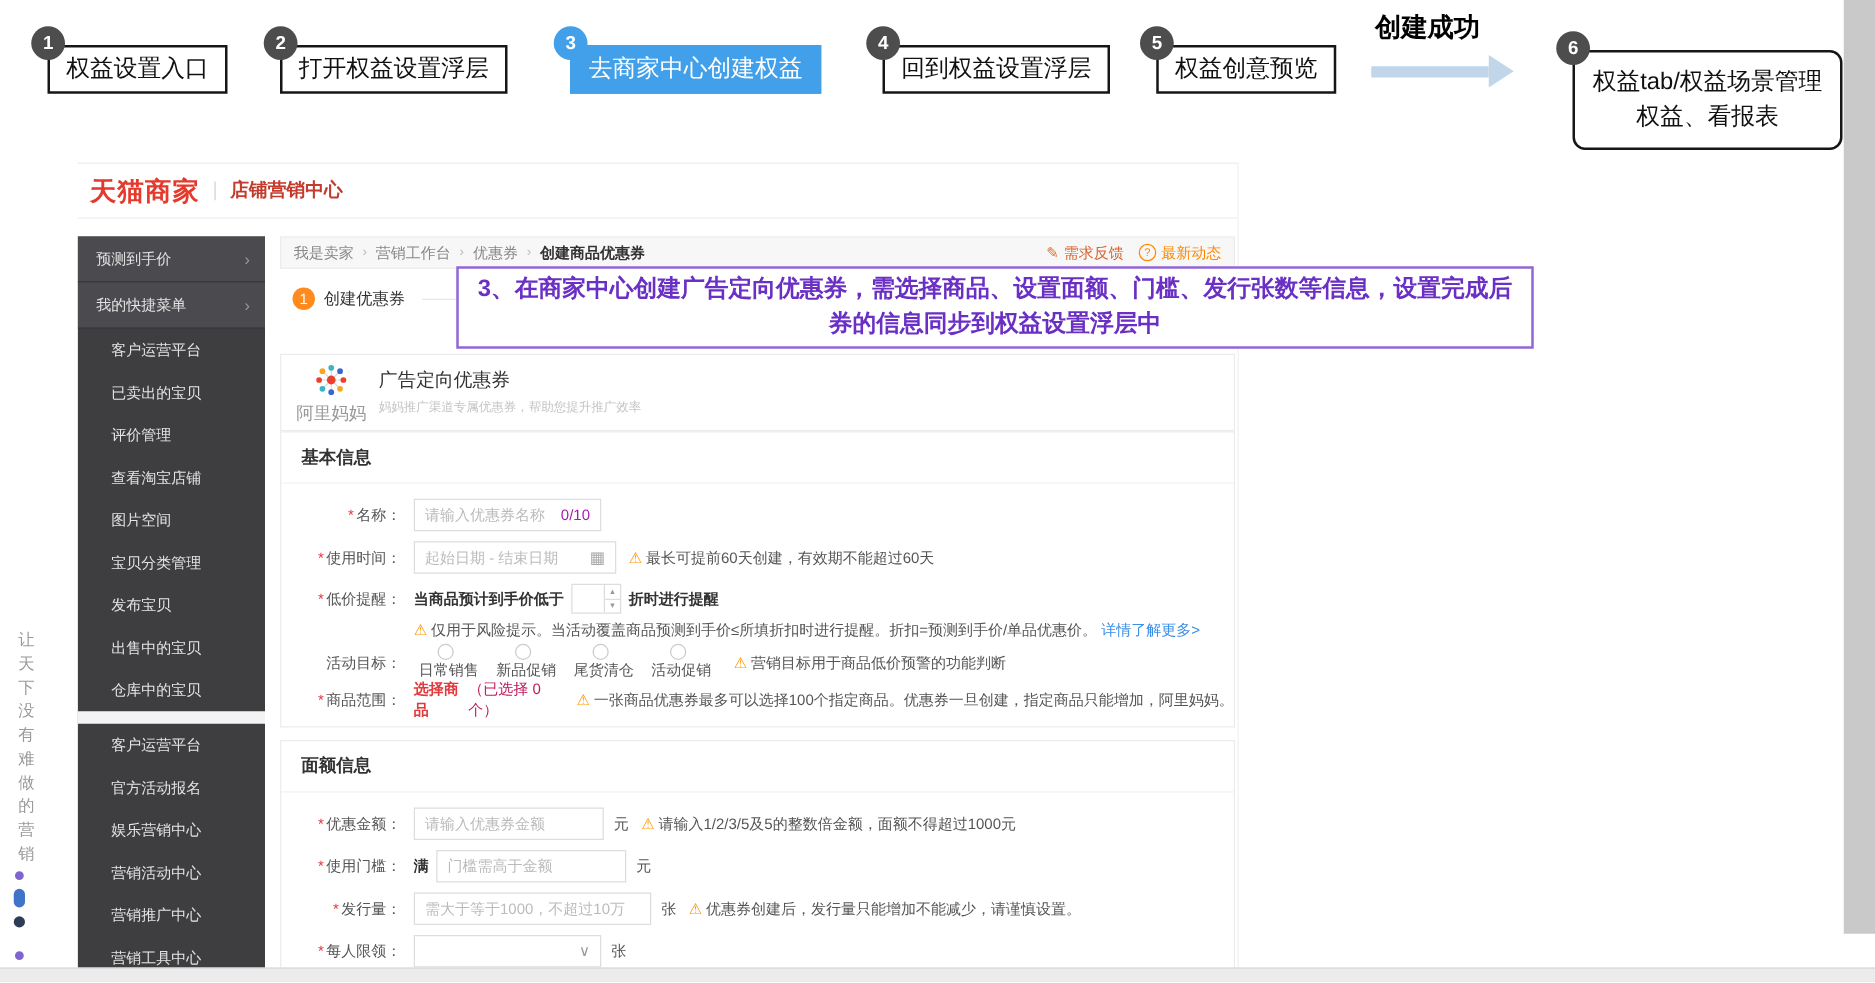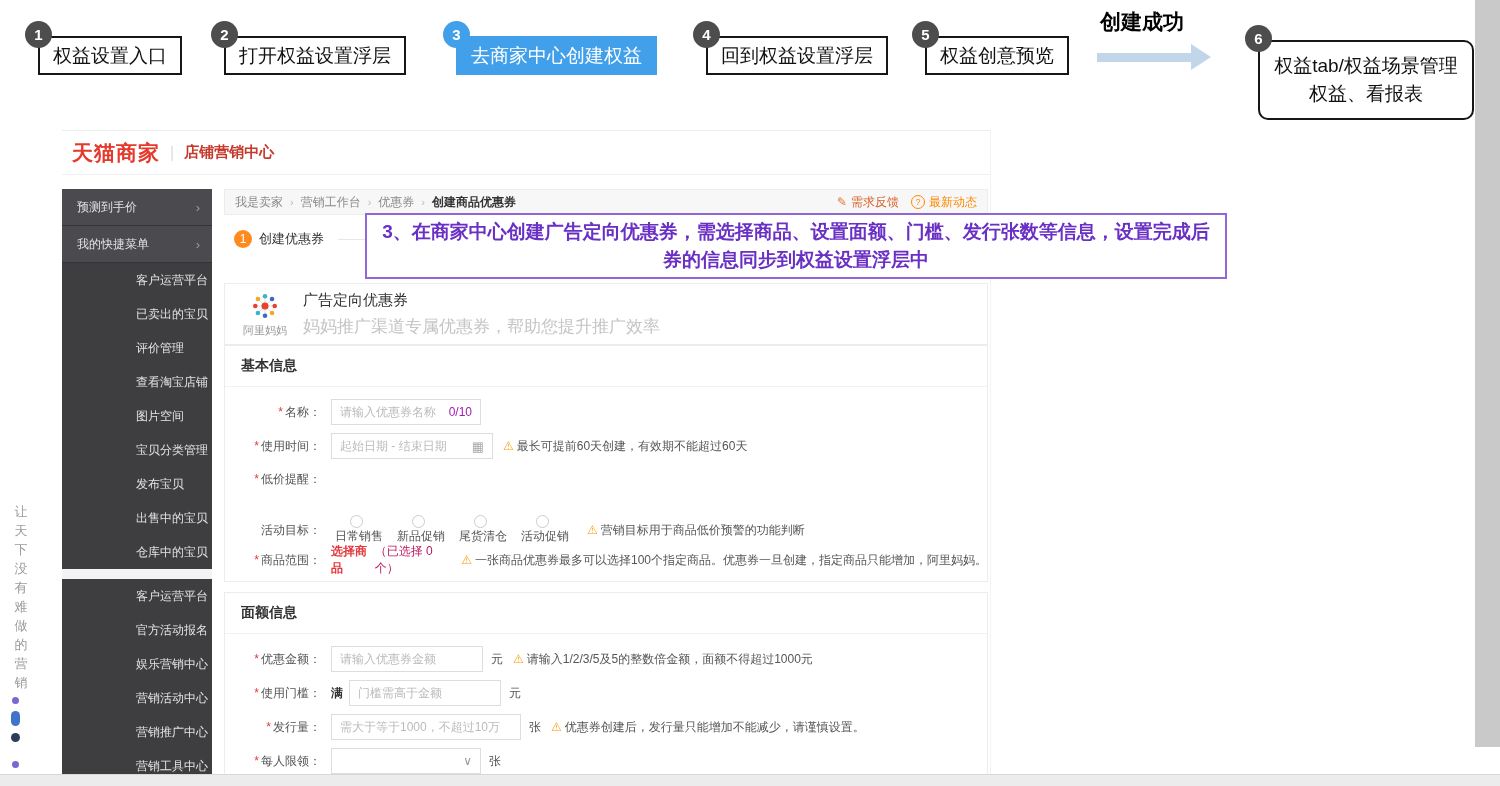--- a/index.html
+++ b/index.html
@@ -39,21 +39,21 @@
   .brandbar { height:44px; display:flex; align-items:center; padding-left:10px; border-bottom:1px solid #f0f0f0; }
   .logo { font-size:21px; font-weight:700; color:#e5392c; letter-spacing:1px; }
   .bdiv { color:#ddd; margin:0 10px; font-size:16px; }
   .portal { font-size:15px; font-weight:700; color:#c43a2d; }
   .shot-body { display:flex; margin-top:14px; height:587px; overflow:hidden; }
 
   .sidebar { width:150px; flex-shrink:0; background:#3e3e41; color:#e3e3e3; font-size:12px; overflow:hidden; }
   .side-top { height:37px; display:flex; align-items:center; justify-content:space-between;
               padding:0 12px 0 15px; background:#4b4b4f; border-bottom:1px solid #343437; cursor:pointer; }
   .side-arrow { color:#9a9a9a; font-size:13px; }
-  .side-item { height:34px; line-height:34px; padding-left:38px; cursor:pointer;margin-left:36px; }
+  .side-item { height:34px; line-height:34px; padding-left:27px; cursor:pointer; }
   .side-gap { height:10px; background:#f3f3f3; }
 
   .main { flex:1; margin-left:12px; margin-right:2px; }
 
   .crumbbar { height:26px; background:#f7f7f7; border:1px solid #ececec; display:flex; align-items:center;
               justify-content:space-between; padding:0 10px; font-size:12px; color:#888; }
   .crumbs { display:flex; align-items:center; gap:7px; }
   .crumb.last { color:#333; font-weight:700; }
   .sep { color:#bbb; font-size:11px; }
   .crumb-right { display:flex; align-items:center; }
@@ -64,24 +64,24 @@
   .news { color:#ff8800; cursor:pointer; }
 
   .wizard { display:flex; align-items:center; margin:14px 4px 0 10px; height:20px; }
   .wiz-num { width:18px; height:18px; border-radius:50%; background:#ff8a1e; color:#fff; font-size:12px;
              display:flex; align-items:center; justify-content:center; margin-right:7px; flex-shrink:0; }
   .wiz-label { font-size:13px; color:#333; }
   .wiz-line { flex:1; height:1px; background:#e6e6e6; margin-left:14px; }
 
   .product { margin-top:34px; border:1px solid #ececec; height:62px; display:flex; align-items:center; padding-left:12px; }
   .plogo { width:56px; text-align:center; }
-  .pbrand { font-size:11px; color:#999; margin-top:-2px; }
+  .pbrand { font-size:14px; color:#999; margin-top:-2px; }
   .pinfo { margin-left:10px; }
   .ptitle { font-size:15px; color:#333; }
-  .psub { font-size:17px; color:#c5c5c5; margin-top:5px; }
+  .psub { font-size:10px; color:#c5c5c5; margin-top:5px; }
 
   .panel { border:1px solid #ececec; background:#fff; }
   .panel.second { margin-top:10px; }
   .panel-title { font-size:14px; font-weight:700; color:#333; padding:11px 16px; border-bottom:1px solid #f2f2f2; }
   .rows { padding:8px 0 6px; }
   .frow { display:flex; align-items:center; height:34px; font-size:12px; color:#555; }
   .frow.h30 { height:30px; }
   .frow.tall { height:52px; align-items:flex-start; }
   .frow.tall .flabel { padding-top:8px; }
   .flabel { width:96px; text-align:right; flex-shrink:0; color:#555; }
@@ -282,20 +282,38 @@
               </div>
               <span class="warn">
                 <span class="tri">⚠</span><span>最长可提前60天创建，有效期不能超过60天</span>
               </span>
             </div>
 
             <div class="frow tall">
               <div class="flabel">
                 <span class="star">*</span><span>低价提醒：</span>
               </div>
+              <div class="fcontent">
+                <div class="aline1">
+                  <span class="bold" style="margin-left:10px;">当商品预计到手价低于</span>
+                  <span class="numbox">
+                    <span class="steppers">
+                      <span>▴</span>
+                      <span>▾</span>
+                    </span>
+                  </span>
+                  <span class="bold">折时进行提醒</span>
+                </div>
+                <div class="aline2">
+                  <span class="warn">
+                    <span class="tri">⚠</span><span>仅用于风险提示。当活动覆盖商品预测到手价≤所填折扣时进行提醒。折扣=预测到手价/单品优惠价。</span>
+                  </span>
+                  <span class="link">详情了解更多&gt;</span>
+                </div>
+              </div>
             </div>
 
             <div class="frow h30">
               <div class="flabel">
                 <span>活动目标：</span>
               </div>
               <label class="radio">
                 <span class="rc"></span>
                 <span>日常销售</span>
               </label>

